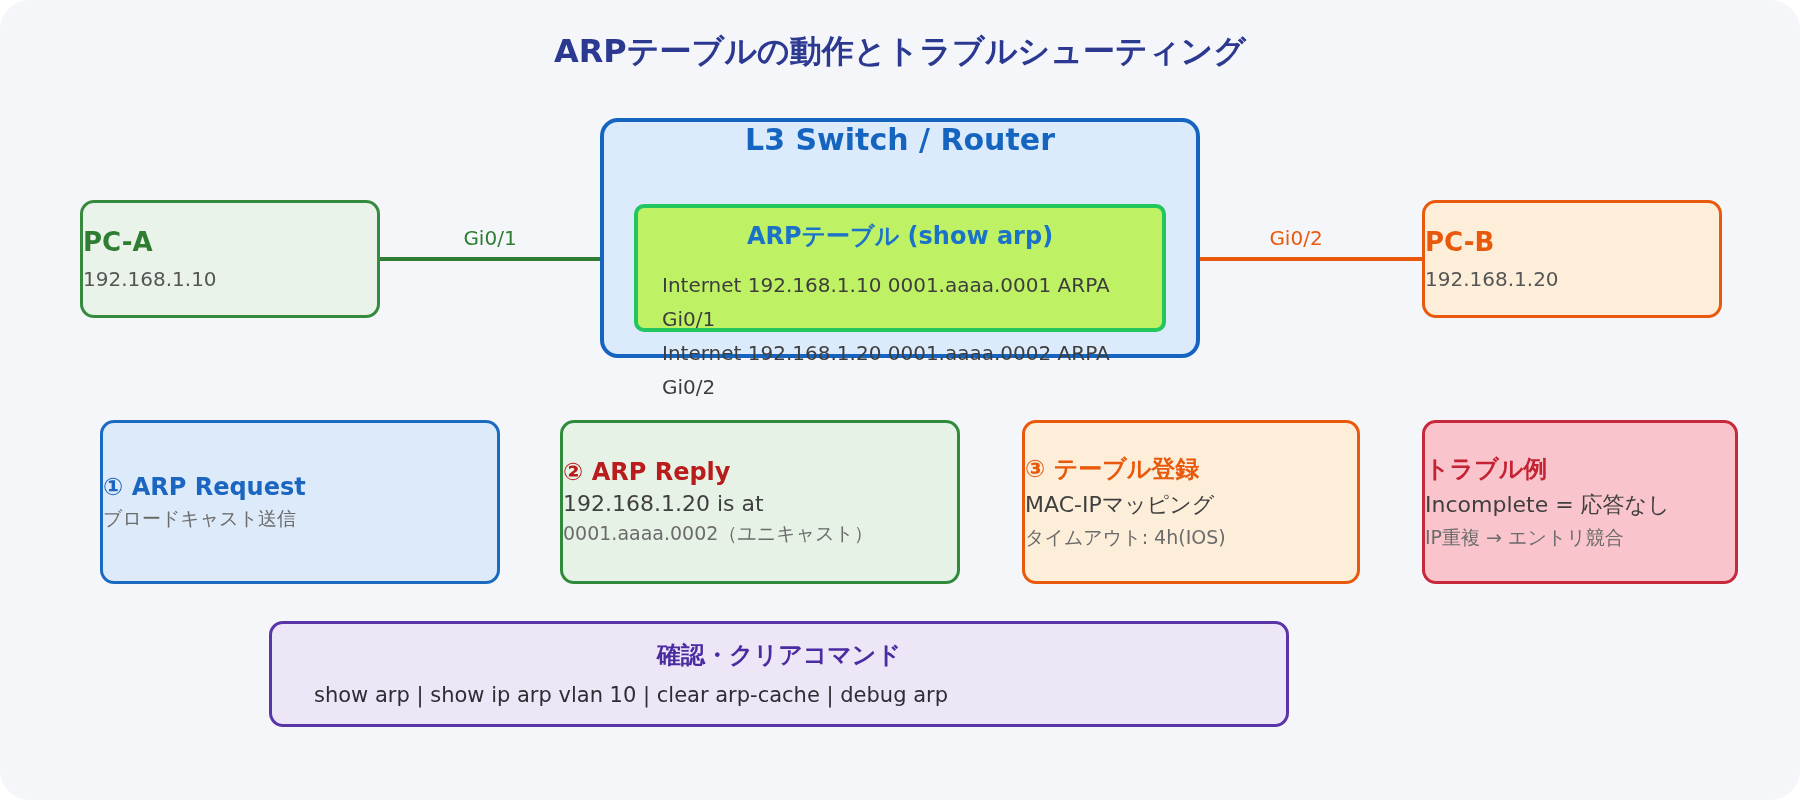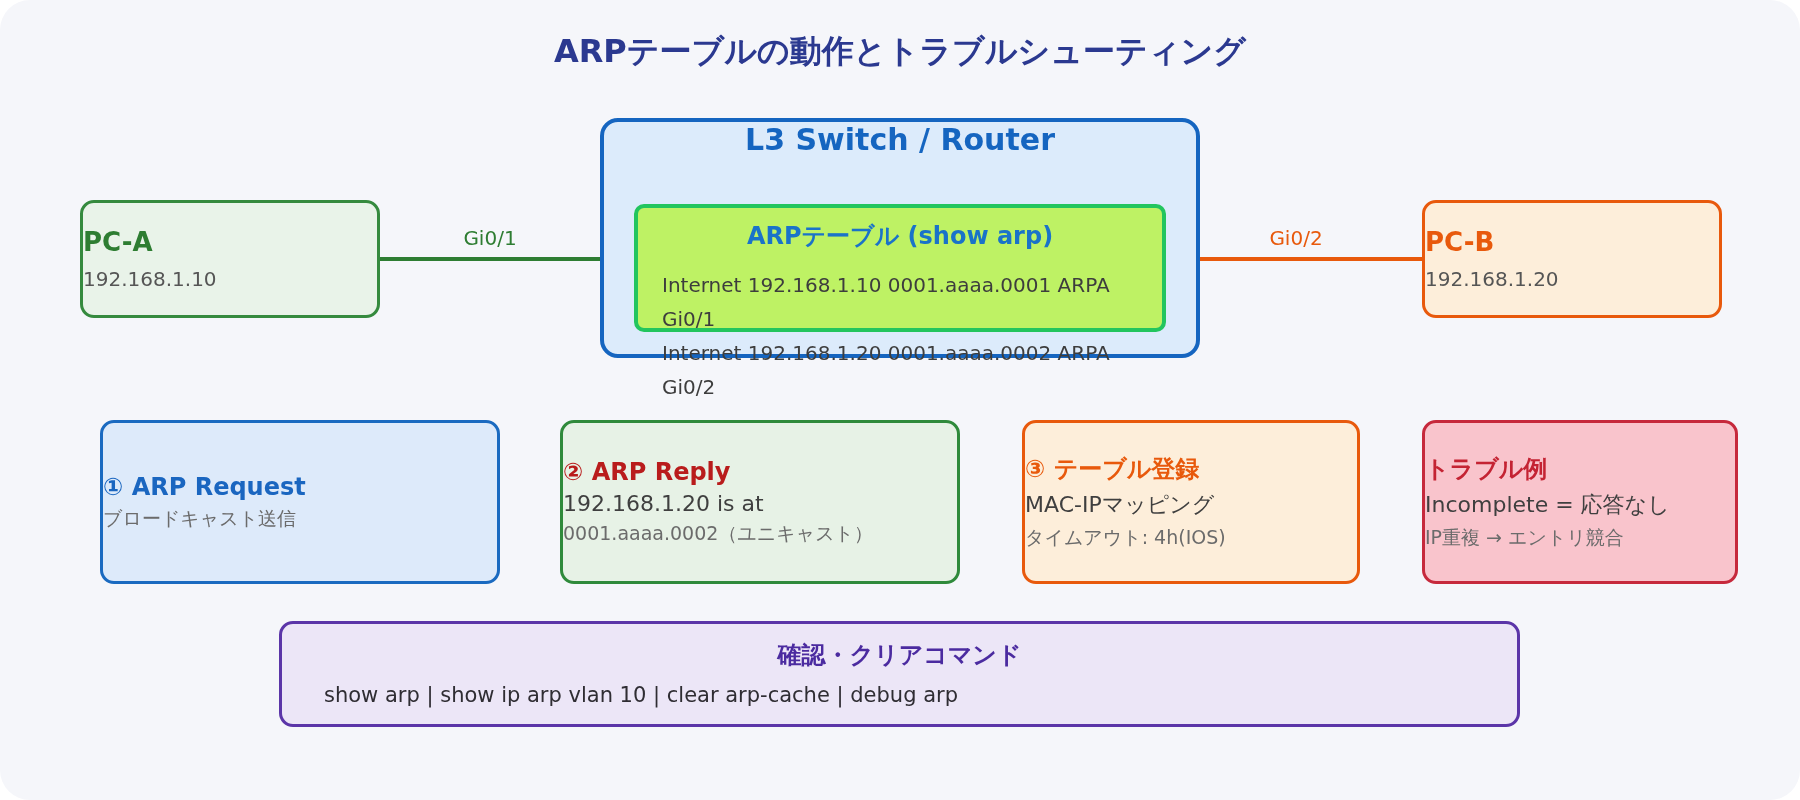--- a/index.html
+++ b/index.html
@@ -127,21 +127,21 @@
   .step-2 { left: 560px;  width: 400px; background: #e7f2e6; border: 3px solid #2f8a3b; }
   .step-2 .step-title { color: #b91c1c; }
   .step-3 { left: 1022px; width: 338px; background: #fdeeda; border: 3px solid #e8590c; }
   .step-3 .step-title { color: #e8590c; }
   .step-4 { left: 1422px; width: 316px; background: #f9c4cc; border: 3px solid #c6293c; }
   .step-4 .step-title { color: #c42333; }
 
   
   .commands {
     position: absolute;
-    left: 279px; top: 621px; width: 1241px; height: 106px;
+    left: 269px; top: 621px; width: 1020px; height: 106px;
     box-sizing: border-box;
     background: #ece6f7;
     border: 3px solid #5b35a8;
     border-radius: 14px;
   }
   .commands-title {
     margin-top: 15px;
     text-align: center;
     font-size: 24px;
     font-weight: bold;

